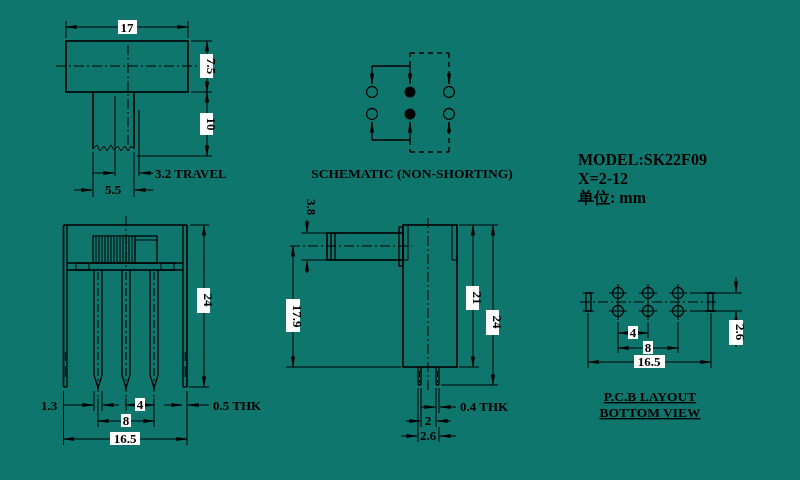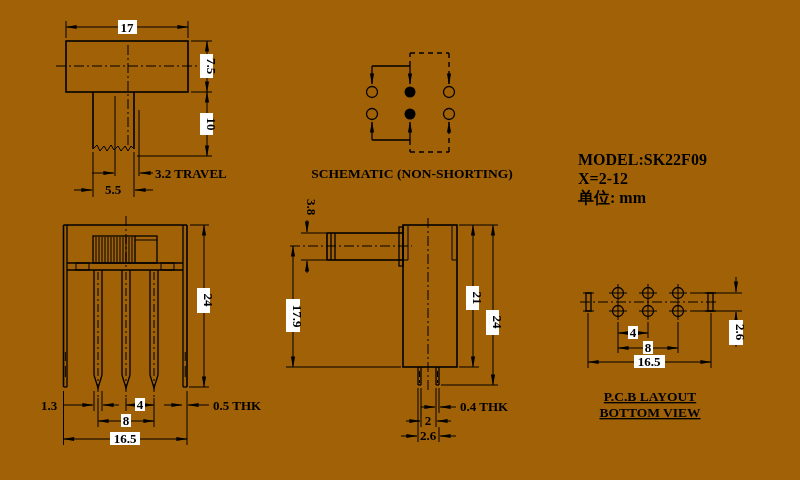--- a/index.html
+++ b/index.html
@@ -1,16 +1,16 @@
 <!DOCTYPE html>
 <html><head>
 <meta charset="utf-8">
 <style>
   html,body{margin:0;padding:0;background:#fff;}
-  #sheet{position:relative;width:800px;height:480px;background:#a16207;overflow:hidden;}
+  #sheet{position:relative;width:800px;height:480px;background:#0f766e;overflow:hidden;}
   svg{position:absolute;left:0;top:0;}
   svg text{font-family:"Liberation Serif","DejaVu Serif",serif;font-weight:bold;fill:#000;}
   .ol{stroke:#000;stroke-width:1.6;fill:none;}          
   .ol2{stroke:#000;stroke-width:1.3;fill:none;}
   .thin{stroke:#000;stroke-width:1;fill:none;}          
   .cl{stroke:#000;stroke-width:1;fill:none;stroke-dasharray:10,3,2,3;}  
   .clp{stroke:#000;stroke-width:1;fill:none;stroke-dasharray:8,3,2,3;}
   .dsh{stroke:#000;stroke-width:1.4;fill:none;stroke-dasharray:5,4;}    
   .dim{font-size:13px;}
   .cap{font-size:13.5px;}

